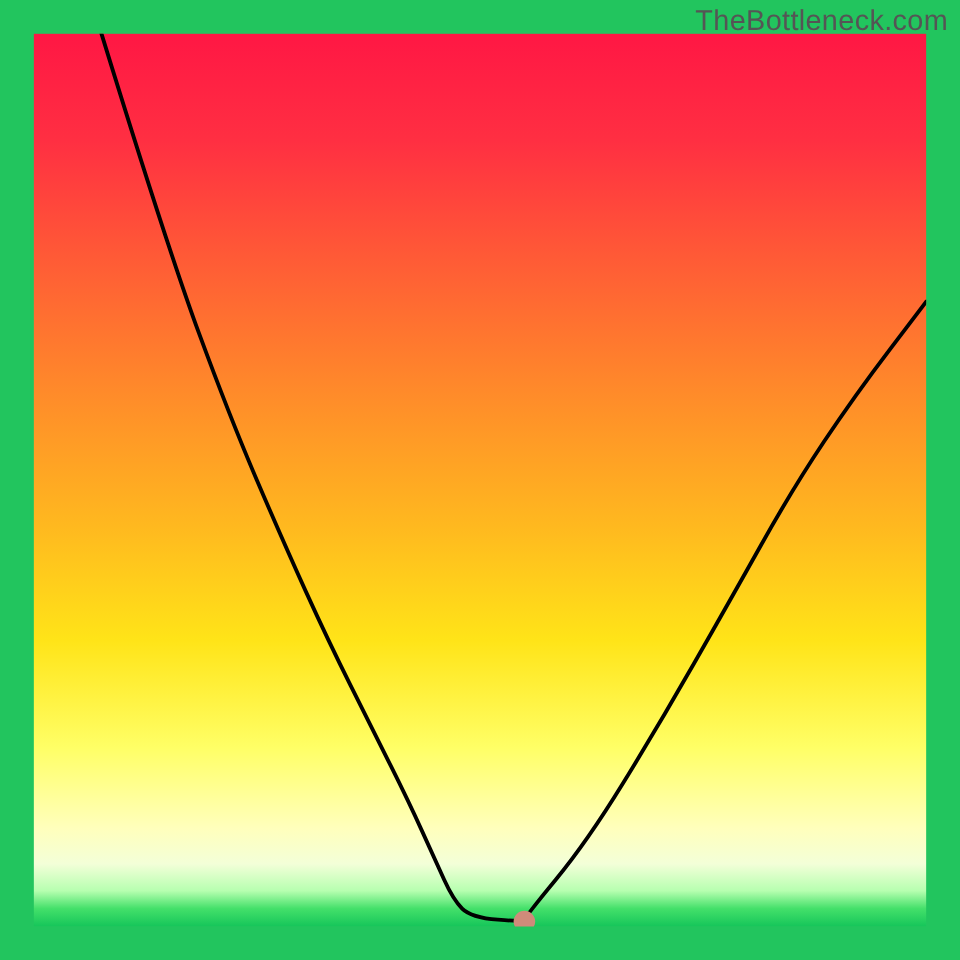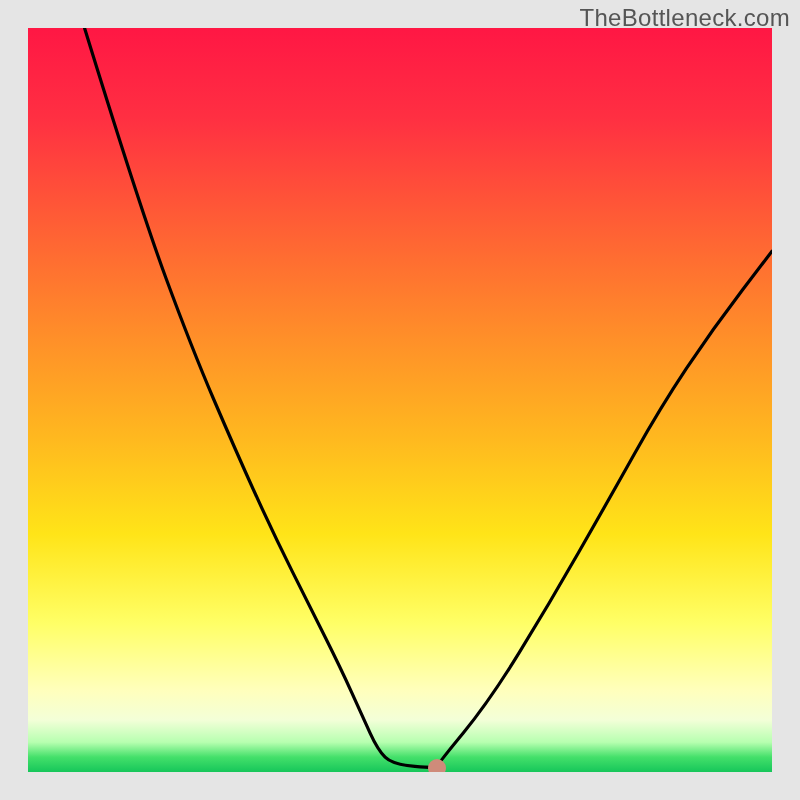--- a/index.html
+++ b/index.html
@@ -8,21 +8,21 @@
     width: 800px;
     height: 800px;
     background: #000;
     overflow: hidden;
     font-family: Arial, Helvetica, sans-serif;
   }
   .frame {
     position: relative;
     width: 800px;
     height: 800px;
-    background: #e5e5e5;
+    background: #22c55e;
   }
   .watermark {
     position: absolute;
     top: 4px;
     right: 10px;
     color: #555555;
     font-size: 24px;
     font-weight: 500;
     letter-spacing: 0.3px;
     z-index: 30;

